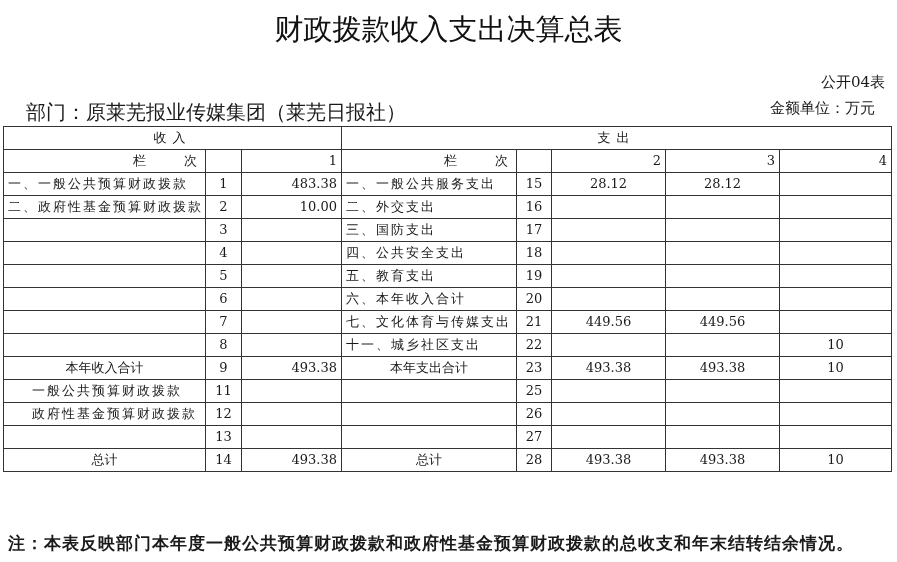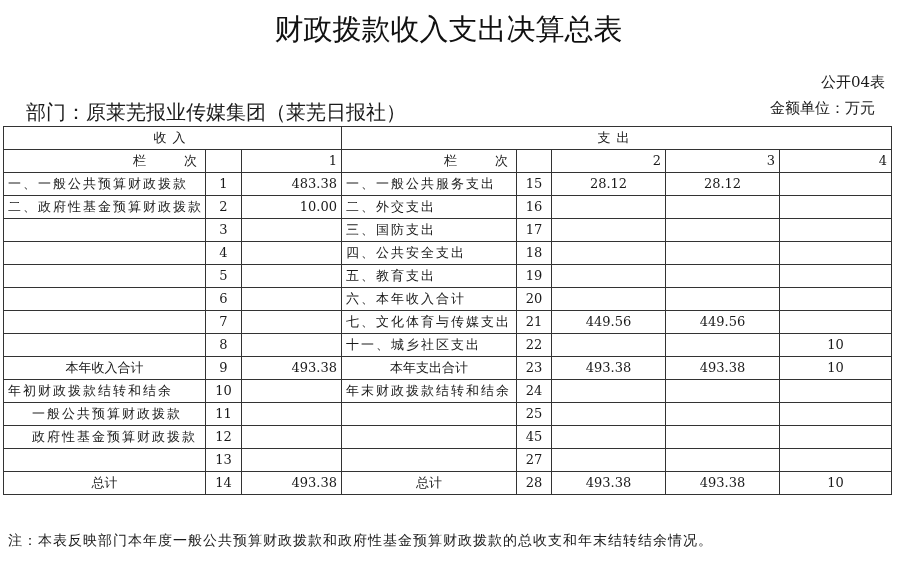--- a/index.html
+++ b/index.html
@@ -35,21 +35,21 @@
   table.report tr.sec td { height: 22px; letter-spacing: 6px; text-align: center; }
   table.report tr.hdr td { height: 42px; text-align: center; letter-spacing: 1px; }
   table.report tr.lanci td { text-align: right; }
   .c { text-align: center; }
   .r { text-align: right; }
   .l { text-align: left; }
   .spaced { letter-spacing: 2px; }
   .indent1 { padding-left: 28px !important; }
   .indent2 { padding-left: 28px !important; }
   .note {
-    position: absolute; left: 8px; top: 532px; font-size: 14px; letter-spacing: 1px;
+    position: absolute; left: 8px; top: 532px; font-size: 17px; letter-spacing: 1px; font-weight: bold;
   }
 </style>
 </head>
 <body>
 
 <div class="title">财政拨款收入支出决算总表</div>
 <div class="form-no">公开04表</div>
 <div class="dept">部门：原莱芜报业传媒集团（莱芜日报社）</div>
 <div class="unit">金额单位：万元</div>
 
@@ -164,45 +164,35 @@
     <td class="c">本年收入合计</td>
     <td class="c">9</td>
     <td class="r">493.38</td>
     <td class="c">本年支出合计</td>
     <td class="c">23</td>
     <td class="c">493.38</td>
     <td class="c">493.38</td>
     <td class="c">10</td>
   </tr>
   <tr>
-    <td class="l spaced">年初财政拨款结转和结余</td>
-    <td class="c">10</td>
-    <td class="r"></td>
-    <td class="l spaced">年末财政拨款结转和结余</td>
-    <td class="c">24</td>
-    <td class="c"></td>
-    <td class="c"></td>
-    <td class="c"></td>
-  </tr>
-  <tr>
     <td class="l spaced indent1">一般公共预算财政拨款</td>
     <td class="c">11</td>
     <td class="r"></td>
     <td class="l spaced"></td>
     <td class="c">25</td>
     <td class="c"></td>
     <td class="c"></td>
     <td class="c"></td>
   </tr>
   <tr>
     <td class="l spaced indent2">政府性基金预算财政拨款</td>
     <td class="c">12</td>
     <td class="r"></td>
     <td class="l spaced"></td>
-    <td class="c">45</td>
+    <td class="c">26</td>
     <td class="c"></td>
     <td class="c"></td>
     <td class="c"></td>
   </tr>
   <tr>
     <td class="l spaced"></td>
     <td class="c">13</td>
     <td class="r"></td>
     <td class="l spaced"></td>
     <td class="c">27</td>

